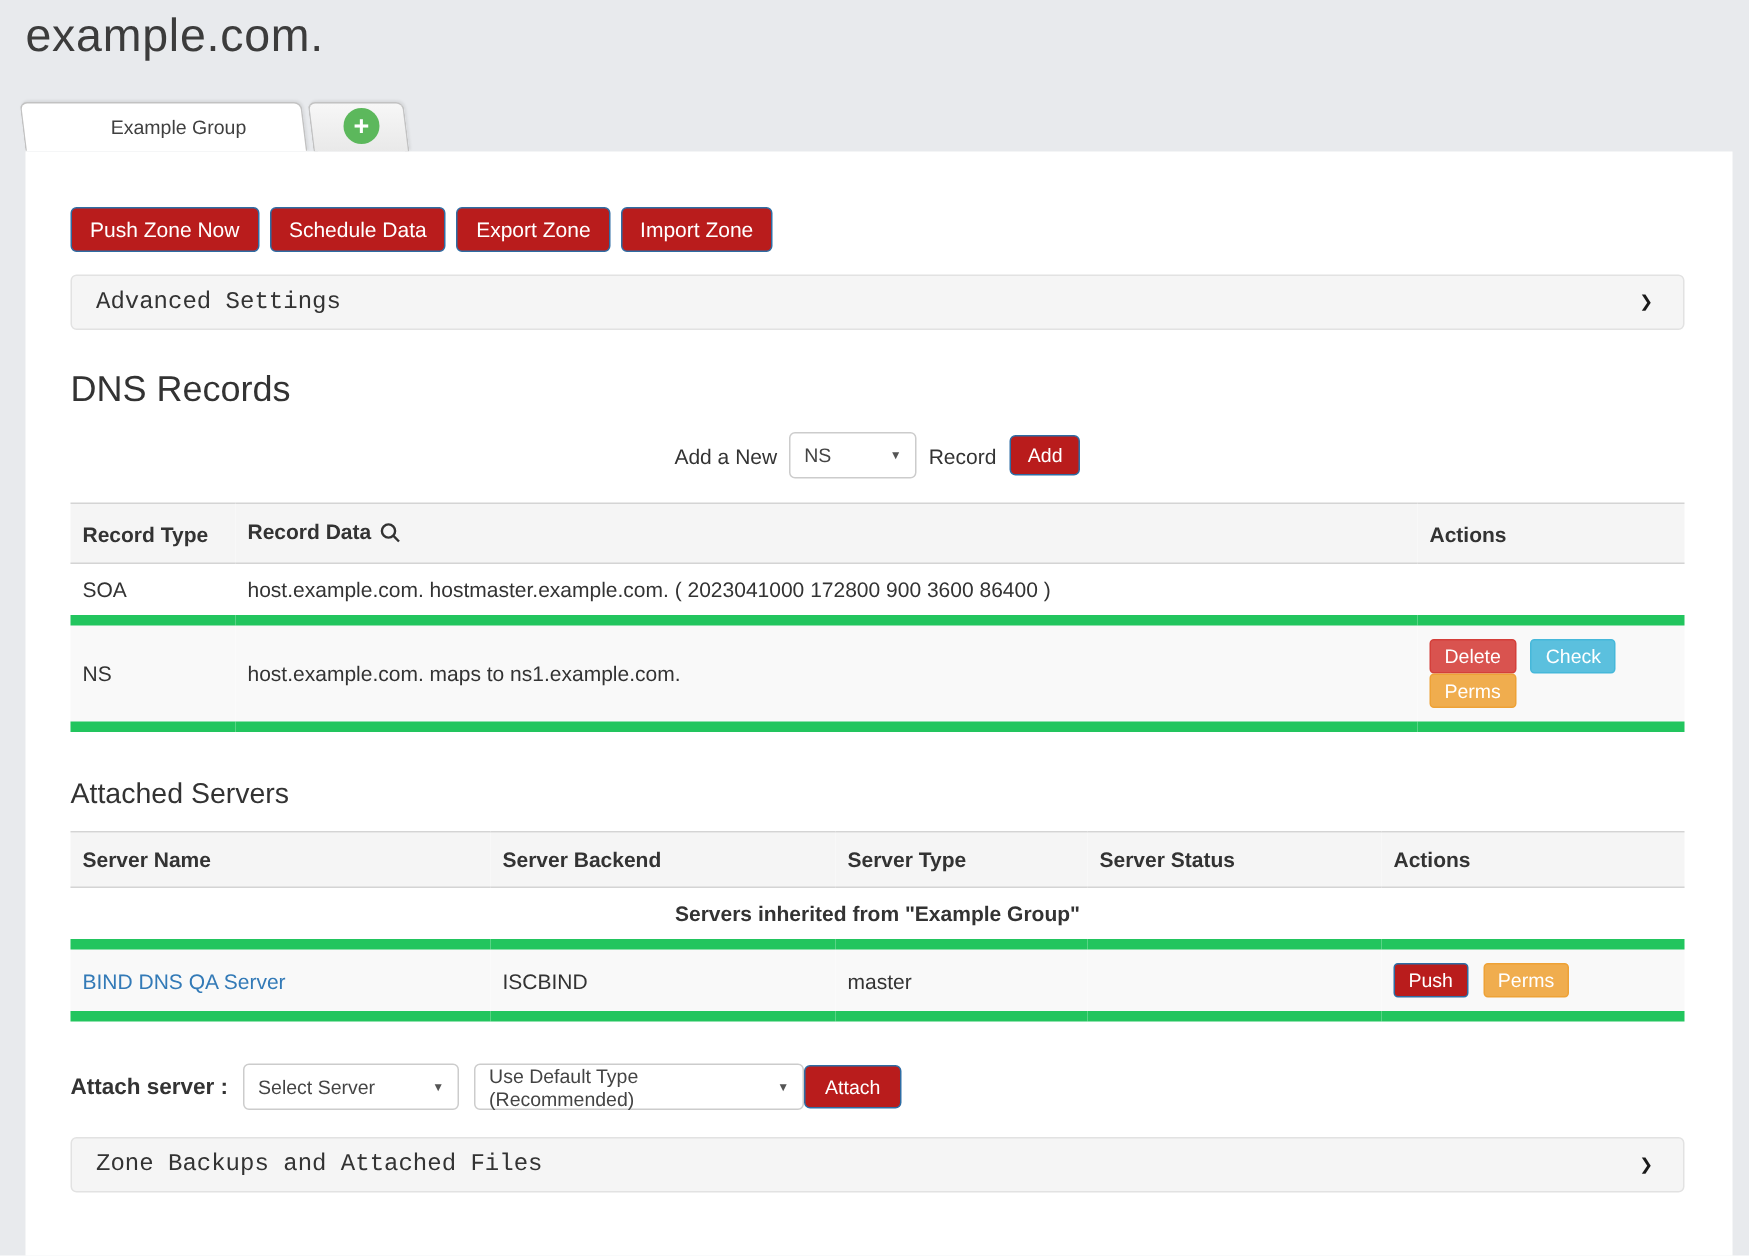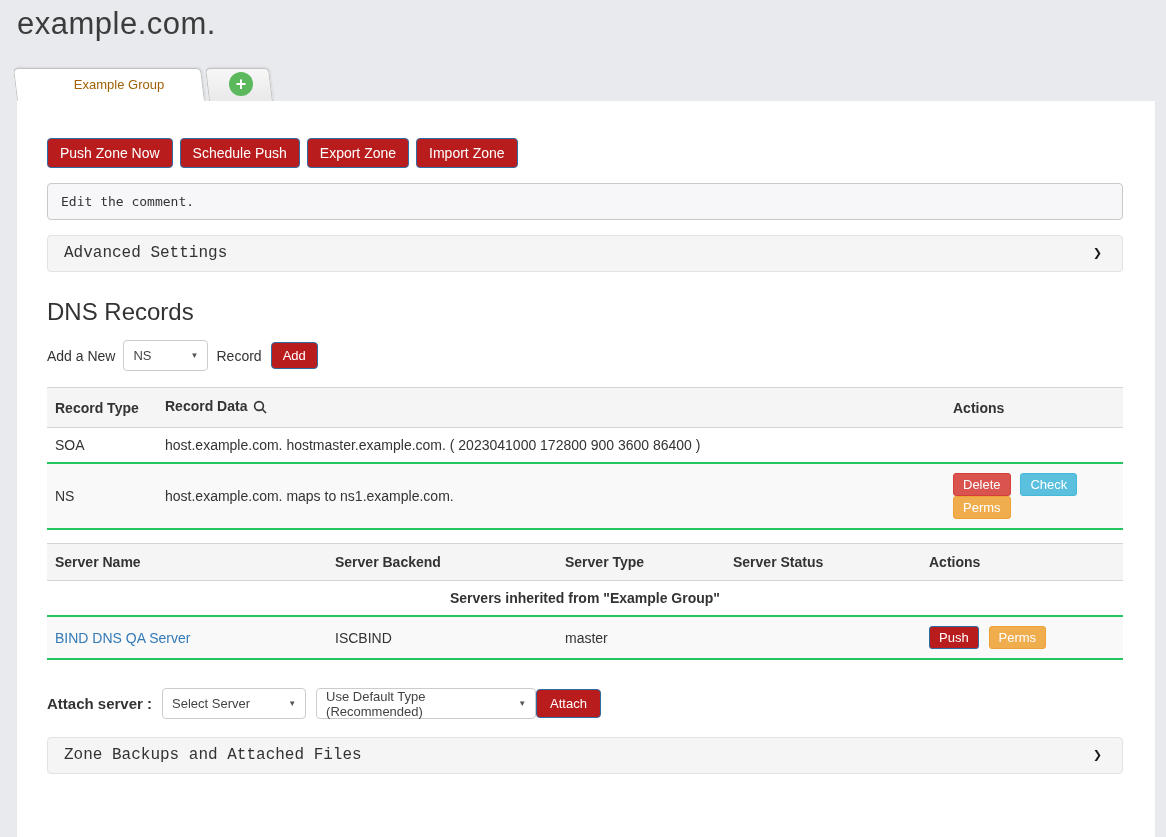--- a/index.html
+++ b/index.html
@@ -25,21 +25,21 @@
     border-radius:5px 5px 0 0;
     transform:skewX(7deg); transform-origin:0 100%;
     box-shadow:1px -1px 2px rgba(0,0,0,0.08);
   }
   .tab.active { width:188px; }
   .tab.active .tab-bg { background:#fff; border-bottom:1px solid #fff; }
   .tab.add { width:64px; margin-left:4px; }
   .tab.add .tab-bg { background:linear-gradient(#f7f7f7,#e9e9e9); }
   .tab-label {
     position:relative; display:flex; align-items:center; justify-content:center;
-    height:100%; font-size:13px; color:#a16207;padding-left:16px;
+    height:100%; font-size:13px; color:#404040;padding-left:16px;
   }
   .plus-circle {
     position:relative; top:4px; left:20px;
     width:24px; height:24px; border-radius:50%;
     background:#5cb85c; color:#fff;
     display:flex; align-items:center; justify-content:center;
     font-size:18px; font-weight:bold; line-height:1;
   }
   
   .content {
@@ -76,41 +76,41 @@
     padding:8px 16px; font-size:16px; color:#333; cursor:pointer;font-family:Liberation Mono, monospace;
   }
   .accordion .chev {
     position:absolute; right:20px; top:8px;
     font-size:15px; font-weight:bold; color:#1a1a1a;
   }
   
   .h-dns { margin:26px 0 0 0; font-size:24px; font-weight:normal; color:#333; }
   .h-servers { margin:31px 0 0 0; font-size:19px; font-weight:normal; color:#333; }
   
-  .add-row { margin-top:14px; display:flex; align-items:center; font-size:14px; color:#333; }
+  .add-row { margin-top:14px; display:flex; align-items:center; font-size:14px; color:#333;justify-content:center; }
   .select {
     display:flex; align-items:center; justify-content:space-between;
     border:1px solid #ccc; border-radius:4px; background:#fff;
     height:31px; padding:0 9px; font-size:13px; color:#444; cursor:pointer;
   }
   .caret { font-size:8px; color:#555; margin-left:10px; }
   .sel-type { width:85px; margin:0 8px; }
   .sel-server { width:144px; margin:0 10px 0 10px;align-items:center; }
   .sel-default { width:220px; }
   .add-row .btn { margin-left:9px; padding:5px 11px; font-size:13px; }
   
   table { width:100%; border-collapse:collapse; font-size:14px; color:#333; }
   .tbl1 { margin-top:16px; }
   .tbl2 { margin-top:13px; }
   th {
     text-align:left; background:#f5f5f5; font-weight:bold;
     border-top:1px solid #d4d4d4; border-bottom:1px solid #d4d4d4;
     padding:10px 8px;
   }
-  td { padding:9px 8px; border-bottom:2px solid #22c55e; }
+  td { padding:9px 8px; border-bottom:7px solid #22c55e; }
   tr.stripe { background:#f9f9f9; }
   .col-type   { width:110px; }
   .col-actions{ width:178px; }
   .c-name { width:280px; }
   .c-backend { width:230px; }
   .c-stype { width:168px; }
   .c-status { width:196px;margin-top:27px; }
   .inherited td { text-align:center; font-weight:bold; background:#fff; }
   a.link { color:#337ab7; text-decoration:none; cursor:pointer; }
   .actions-cell .btn-sm { margin-right:6px; }
@@ -134,26 +134,25 @@
   <div class="tab add">
     <span class="tab-bg"></span>
     <span class="plus-circle">+</span>
   </div>
 </div>
 
 <div class="content">
 
   <div class="toolbar">
     <button class="btn">Push Zone Now</button>
-    <button class="btn">Schedule Push</button>
+    <button class="btn">Schedule Data</button>
     <button class="btn">Export Zone</button>
     <button class="btn">Import Zone</button>
   </div>
 
-  <div class="comment-box">Edit the comment.</div>
 
   <div class="accordion">
     <span>Advanced Settings</span>
     <span class="chev">❯</span>
   </div>
 
   <h2 class="h-dns">DNS Records</h2>
 
   <div class="add-row">
     <span>Add a New</span>
@@ -189,20 +188,21 @@
         <td>host.example.com. maps to ns1.example.com.</td>
         <td class="actions-cell">
           <button class="btn btn-sm btn-danger">Delete</button>
           <button class="btn btn-sm btn-info">Check</button>
           <button class="btn btn-sm btn-warning">Perms</button>
         </td>
       </tr>
     </tbody>
   </table>
 
+  <h3 class="h-servers">Attached Servers</h3>
 
   <table class="tbl2">
     <thead>
       <tr>
         <th class="c-name">Server Name</th>
         <th class="c-backend">Server Backend</th>
         <th class="c-stype">Server Type</th>
         <th class="c-status">Server Status</th>
         <th>Actions</th>
       </tr>

